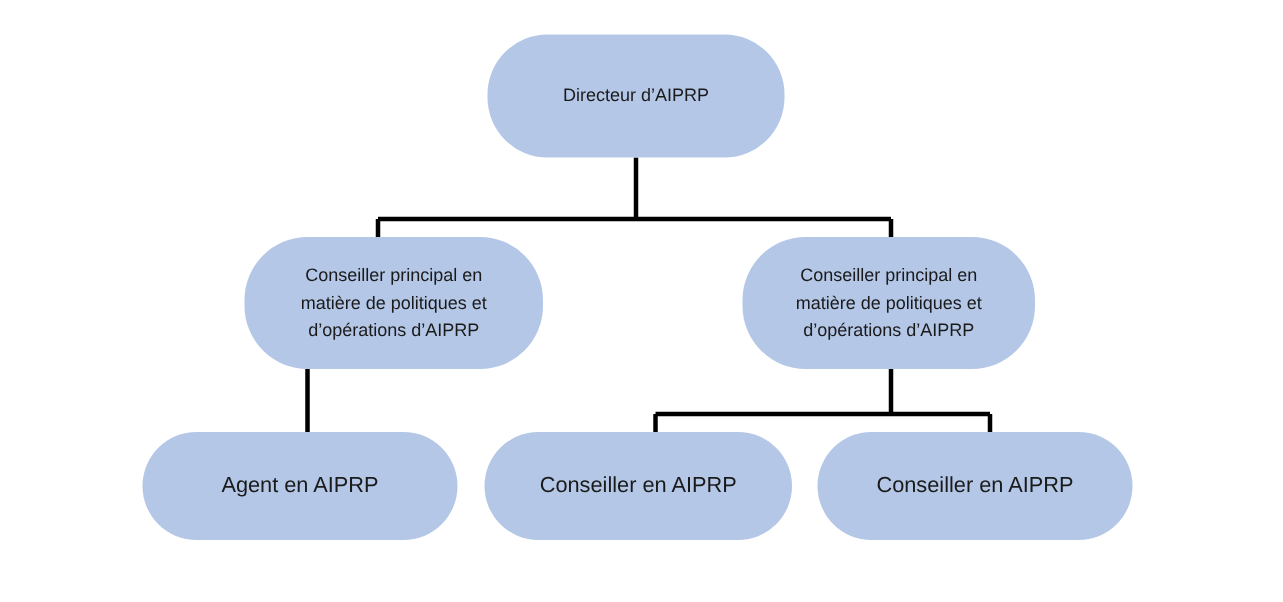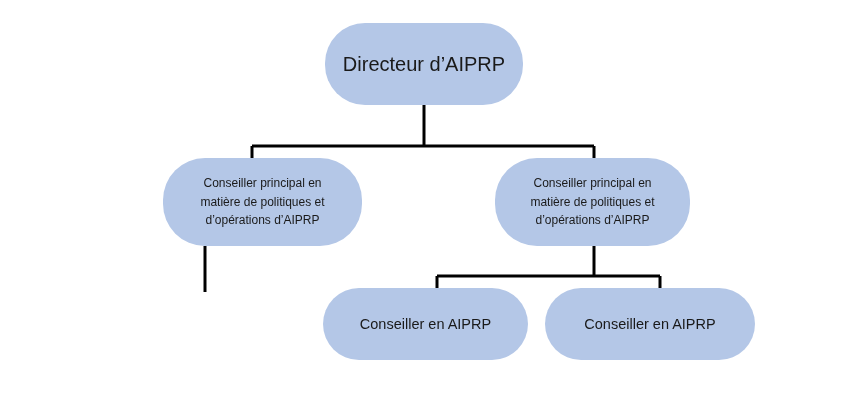--- a/index.html
+++ b/index.html
@@ -47,21 +47,21 @@
   }
   
   .node-l1 {
     left: 325px;
     top: 23px;
     width: 198px;
     height: 82px;
     border-radius: 40px;
   }
   .node-l1 .node-label {
-    font-size: 20px;
+    font-size: 12px;
     line-height: 1.3;
   }
   
   .node-l2 {
     top: 158px;
     height: 88px;
     border-radius: 42px;
   }
   .node-l2 .node-label {
     font-size: 12px;
@@ -124,20 +124,23 @@
 matière de politiques et
 d’opérations d’AIPRP</span>
   </div>
 
   <div class="node node-l2 node-l2-right">
     <span class="node-label">Conseiller principal en
 matière de politiques et
 d’opérations d’AIPRP</span>
   </div>
 
+  <div class="node node-l3 node-l3-a">
+    <span class="node-label">Agent en AIPRP</span>
+  </div>
 
   <div class="node node-l3 node-l3-b">
     <span class="node-label">Conseiller en AIPRP</span>
   </div>
 
   <div class="node node-l3 node-l3-c">
     <span class="node-label">Conseiller en AIPRP</span>
   </div>
 
 </div>

